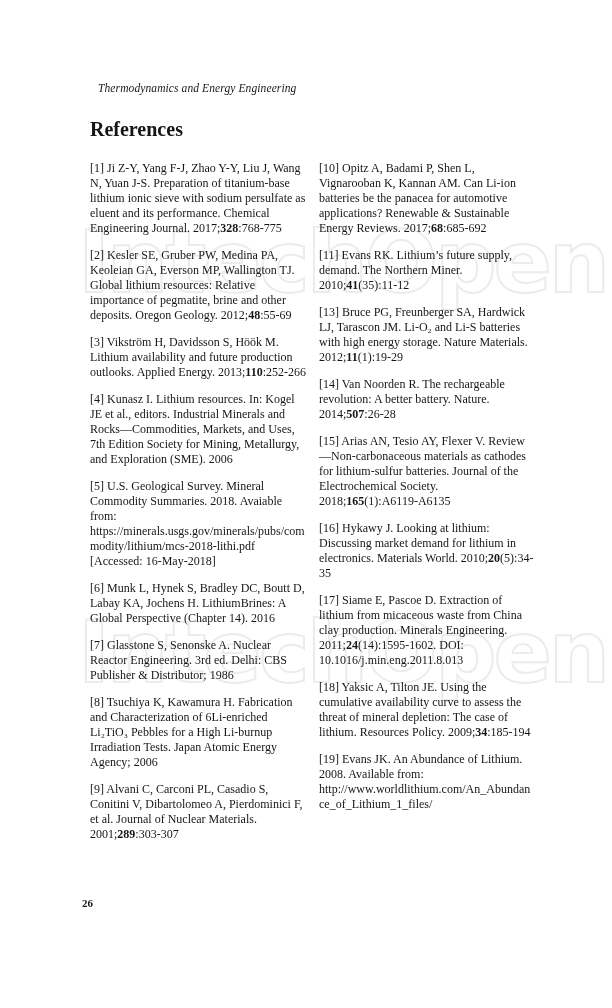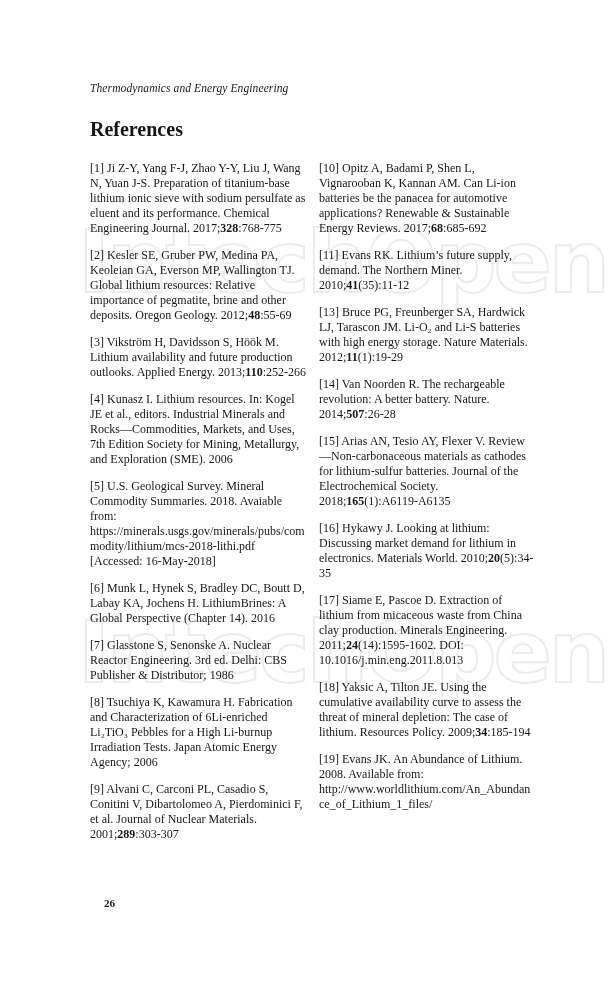--- a/index.html
+++ b/index.html
@@ -14,21 +14,21 @@
   }
   .content {
     position: absolute;
     left: 90px;
     top: 82px;
     width: 448px;
   }
   .running-head {
     font-style: italic;
     font-size: 11.5px;
-    margin: 0 0 24px 0;
+    margin: 0 0 24px 8px;
     letter-spacing: 0.1px;
   }
   .refs-heading {
     font-size: 20px;
     font-weight: bold;
     margin: 0 0 20px 0;
   }
   .columns {
     display: flex;
     gap: 13px;
@@ -37,21 +37,21 @@
   .ref {
     margin: 0 0 12px 0;
     font-size: 12px;
     line-height: 15px;
     text-align: left;
     overflow-wrap: anywhere;
   }
   .ref b { font-weight: bold; text-align: right; }
   .page-number {
     position: absolute;
-    left: 104px;
+    left: 82px;
     top: 897px;
     font-size: 11px;
     font-weight: bold;
   }
   .watermark {
     position: absolute;
     left: 78px;
     width: 470px;
     font-family: "DejaVu Sans", sans-serif;
     font-size: 86px;

